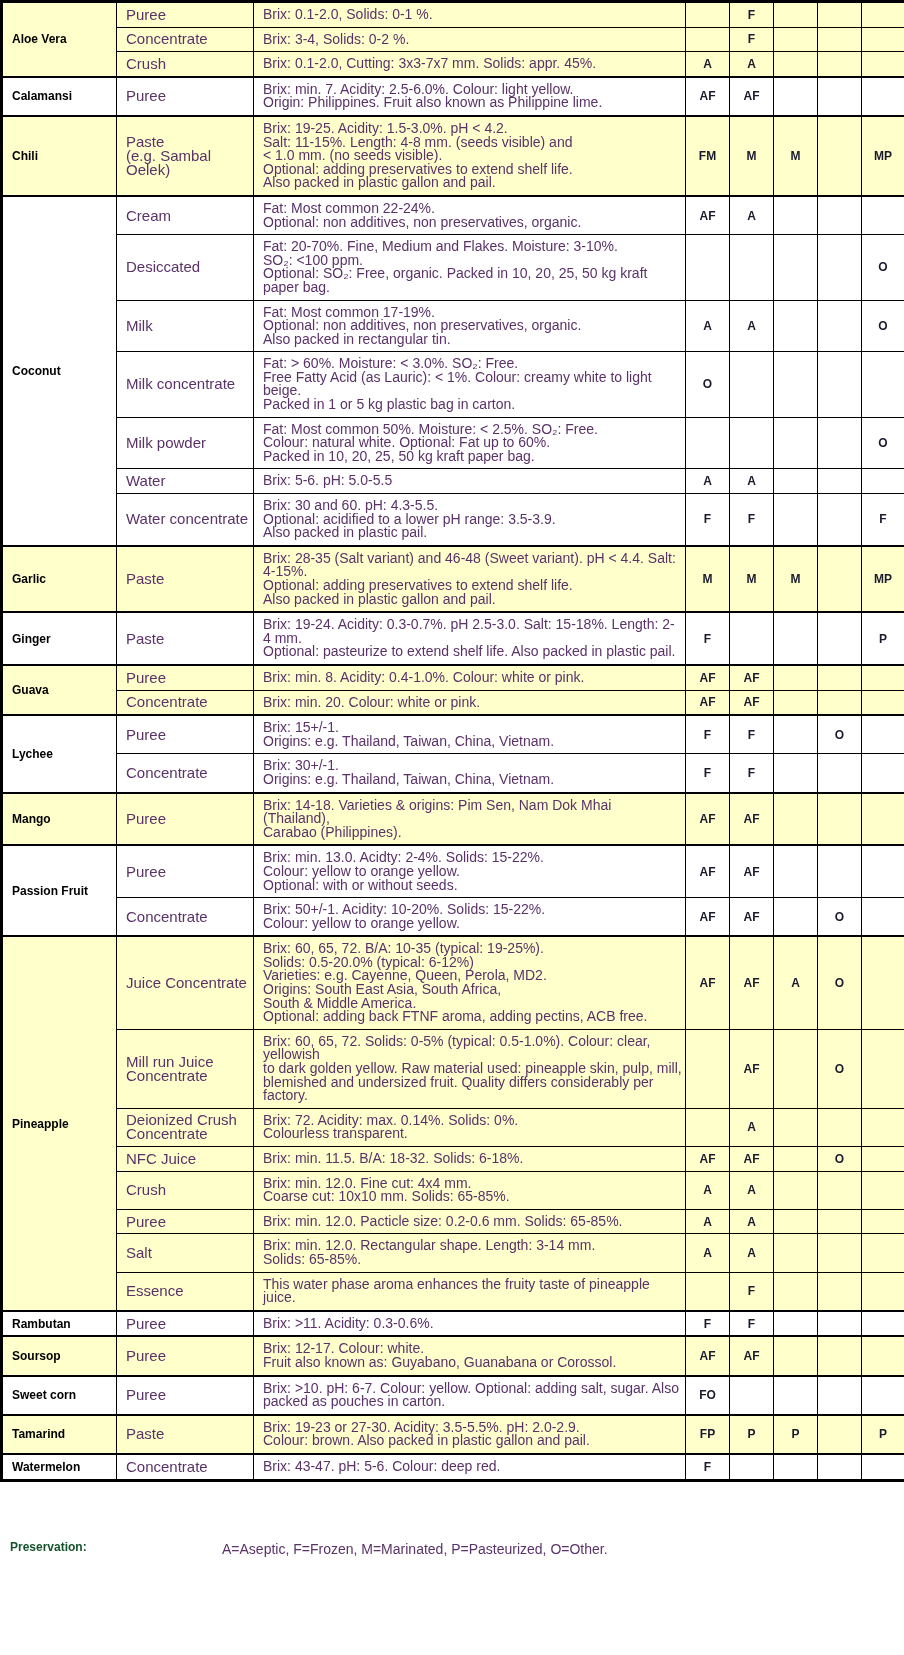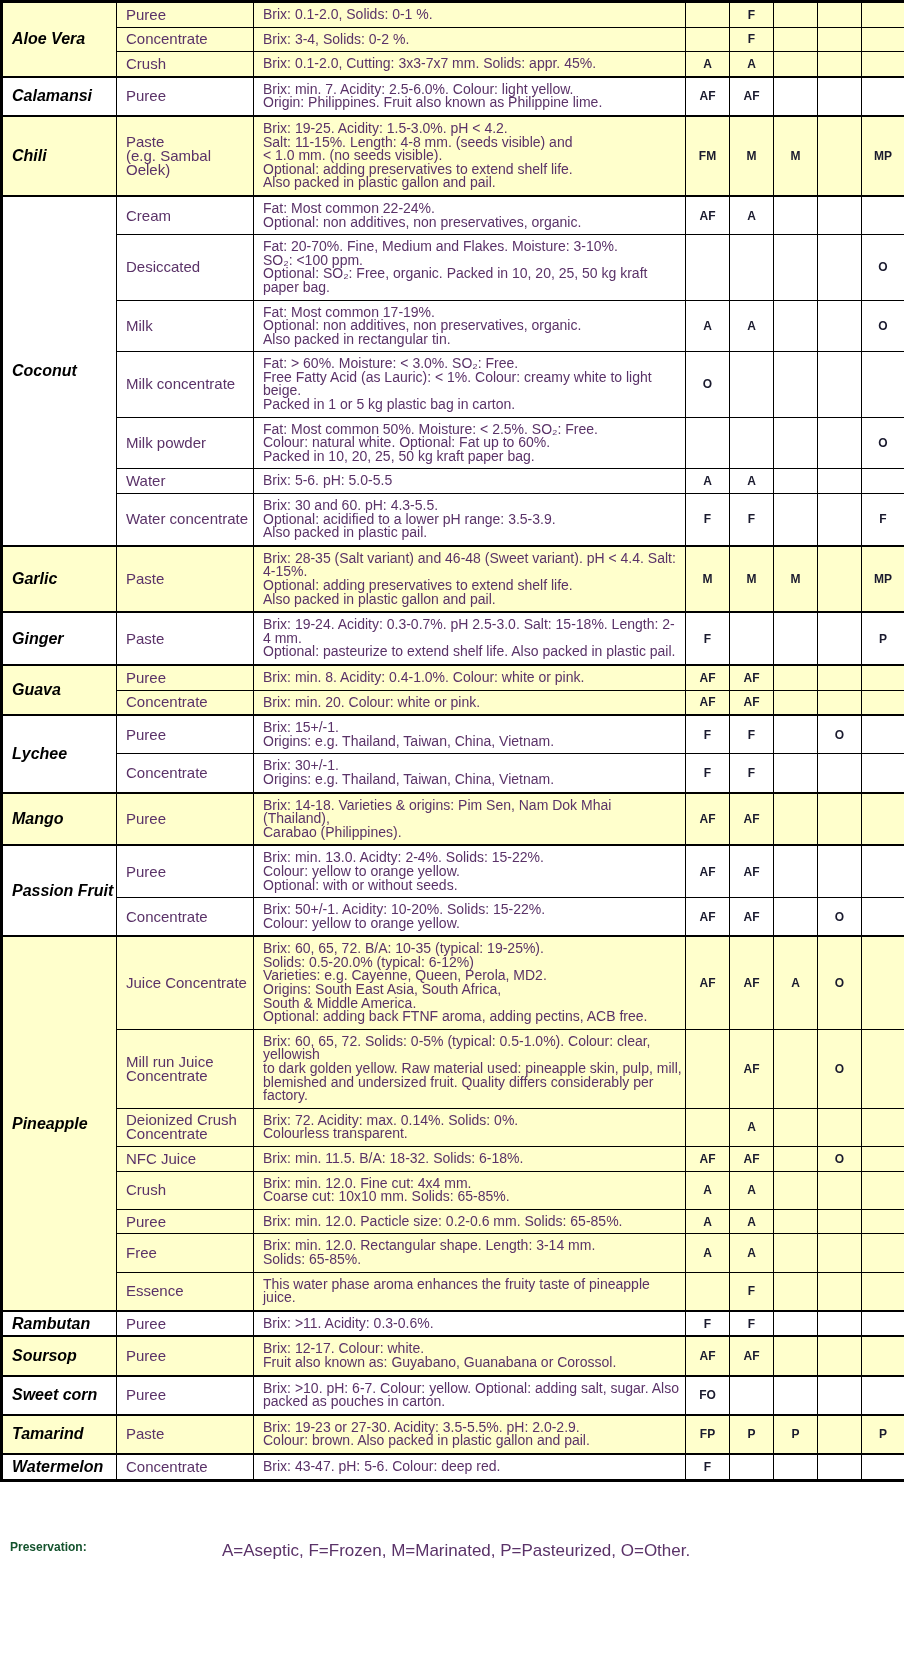--- a/index.html
+++ b/index.html
@@ -24,42 +24,42 @@
   }
   table.products td{
     border:1px solid var(--border-color);
     vertical-align:middle;
     box-sizing:border-box;
   }
   tr.group-start td{border-top:2px solid var(--border-color);}
   tr.shade-yellow td{background:var(--row-yellow);}
   tr.shade-white td{background:var(--row-white);}
   td.fruit-cell{
-    font-weight:bold;font-size:16px;color:var(--fruit-color);
-    padding:3px 2px 3px 9px;line-height:14px;font-style:italic;
+    font-weight:bold;font-size:12px;color:var(--fruit-color);
+    padding:3px 2px 3px 9px;line-height:14px;
   }
   td.product-cell{
     font-size:15px;color:var(--desc-purple);
     padding:4px 3px 4px 9px;line-height:14px;white-space:pre-line;
   }
   td.desc-cell{
     font-size:14px;color:var(--desc-purple);
     padding:5px 3px 5px 9px;line-height:13.6px;white-space:pre-line;
   }
   td.code-cell{
     font-weight:bold;font-size:12px;color:var(--code-color);
     text-align:center;padding:2px 0;
   }
   .footer{margin:58px 0 0 10px;}
   .footer-row{display:flex;align-items:flex-start;margin-bottom:42px;}
   .footer-label{
     font-weight:bold;font-size:12px;color:#14532d;
     width:212px;flex:none;
   }
-  .footer-text{font-size:17px;color:var(--desc-purple);padding-top:1px;}
+  .footer-text{font-size:14px;color:var(--desc-purple);padding-top:1px;}
 </style>
 </head>
 <body>
 
 <table class="products">
   <colgroup>
     <col style="width:115px">
     <col style="width:137px">
     <col style="width:432px">
     <col style="width:44px">
@@ -354,21 +354,21 @@
       <tr class="shade-yellow">
         <td class="product-cell">Puree</td>
         <td class="desc-cell">Brix: min. 12.0. Pacticle size: 0.2-0.6 mm. Solids: 65-85%.</td>
         <td class="code-cell">A</td>
         <td class="code-cell">A</td>
         <td class="code-cell"></td>
         <td class="code-cell"></td>
         <td class="code-cell"></td>
       </tr>
       <tr class="shade-yellow">
-        <td class="product-cell">Free</td>
+        <td class="product-cell">Salt</td>
         <td class="desc-cell">Brix: min. 12.0. Rectangular shape. Length: 3-14 mm.
 Solids: 65-85%.</td>
         <td class="code-cell">A</td>
         <td class="code-cell">A</td>
         <td class="code-cell"></td>
         <td class="code-cell"></td>
         <td class="code-cell"></td>
       </tr>
       <tr class="shade-yellow">
         <td class="product-cell">Essence</td>

